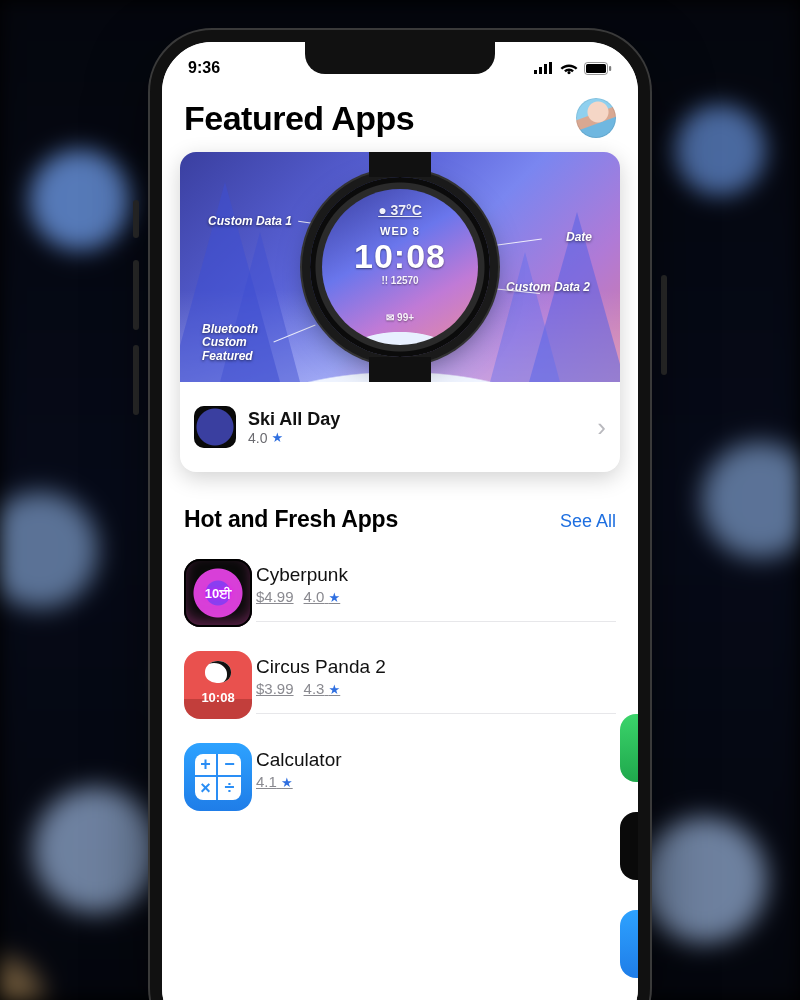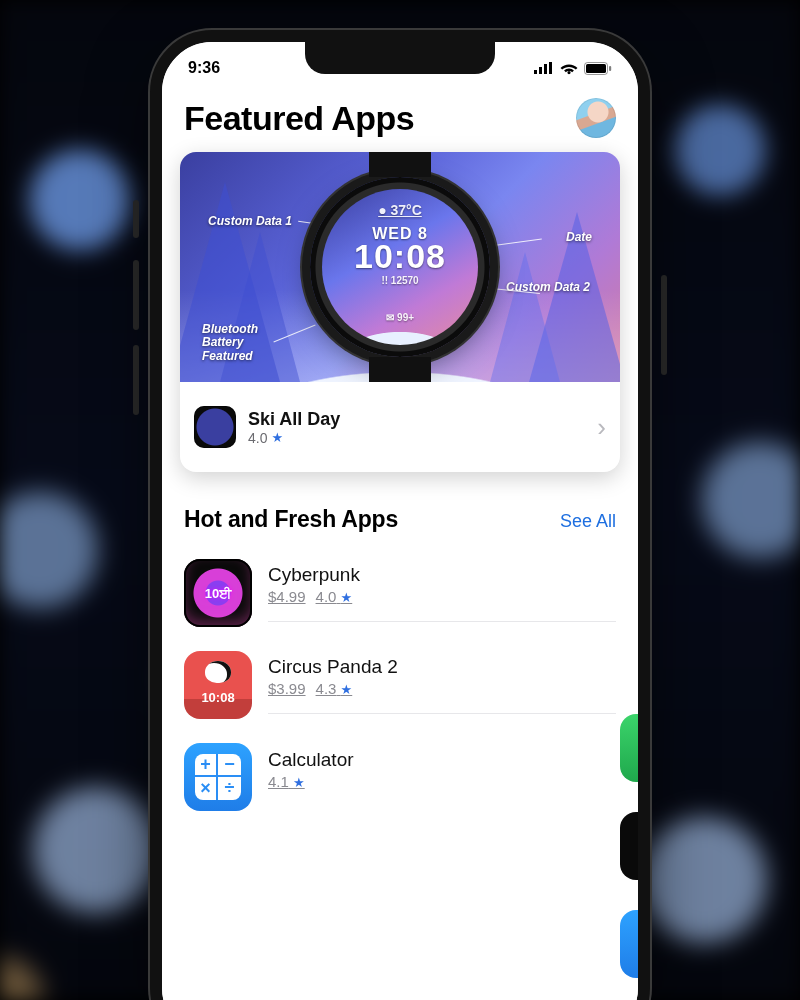--- a/index.html
+++ b/index.html
@@ -93,21 +93,21 @@
     background:
       radial-gradient(ellipse 100% 55% at 50% 115%, #e8f0ff 0 42%, transparent 43%),
       linear-gradient(150deg,#3a3fa0 0%, #6a76ec 40%, #c07ad6 70%, #e58aa0 100%);
   }
   .watch-strap { position:absolute; left:50%; transform:translateX(-50%); width:62px; background:#111; }
   .strap-top { top:-34px; height:34px; border-radius:8px 8px 0 0; }
   .strap-bot { bottom:-34px; height:34px; border-radius:0 0 8px 8px; }
 
   .watch-text { position:absolute; left:0; right:0; text-align:center; color:#fff; font-weight:600; text-shadow:0 1px 2px rgba(0,0,0,.5);}
   .wt-temp { top:13px; font-size:14px; opacity:.9;text-decoration:underline;}
-  .wt-day  { top:36px; font-size:16px; letter-spacing:1px;}
+  .wt-day  { top:36px; font-size:11px; letter-spacing:1px;}
   .wt-time { top:48px; font-size:34px; font-weight:800; letter-spacing:1px;}
   .wt-steps{ top:86px; font-size:10px; opacity:.9;}
   .wt-msgs { bottom:22px; font-size:10px; opacity:.9;}
 
   .callout { position:absolute; color:#fff; font-size:12px; font-style:italic; font-weight:600; text-shadow:0 1px 3px rgba(0,0,0,.6); }
   .co-c1 { left:28px; top:62px; }
   .co-date { right:28px; top:78px; }
   .co-c2 { right:30px; top:128px; }
   .co-bmb { left:22px; bottom:18px; line-height:1.15; }
 
@@ -128,21 +128,21 @@
   .card-rating { font-size:14px; color:#6b6b70; display:flex; align-items:center; gap:4px; }
   .star { color:#2f6fe0; font-size:13px; }
   .chev { color:#b9b9be; font-size:26px; font-weight:300; }
 
   
   .section { padding: 34px 22px 0; }
   .section-head { display:flex; align-items:baseline; justify-content:space-between; margin-bottom:14px;gap:20px; }
   .section-title { font-size:23px; font-weight:800; letter-spacing:-.2px; }
   .see-all { color:#1e6fe0; font-size:18px; }
 
-  .app-row { display:flex; align-items:center; gap:16px; padding:12px 0; }
+  .app-row { display:flex; align-items:center; gap:4px; padding:12px 0; }
   .app-row + .app-row { border-top:none; }
   .app-info { flex:1; border-bottom:1px solid #e7e7ea; padding-bottom:16px; }
   .app-row:last-child .app-info { border-bottom:none; }
   .app-icon { width:68px; height:68px; border-radius:16px; flex:0 0 auto; display:flex; align-items:center; justify-content:center; }
   .app-name { font-size:19px; font-weight:500; color:#111; margin-bottom:2px;}
   .app-sub  { font-size:15px; color:#8a8a90; display:flex; align-items:flex-end; gap:10px;text-decoration:underline; }
   .app-sub .star { font-size:13px; }
 
   .icon-cyberpunk {
     background: radial-gradient(circle at 50% 50%, #8a3ff0 0 12px, #d83fd8 13px 24px, #0a0a0a 25px);
@@ -232,21 +232,21 @@
         <div class="tree t4"></div>
 
         <div class="callout co-c1">Custom Data 1</div>
         <div class="callout-line cl-c1"></div>
         <div class="callout co-date">Date</div>
         <div class="callout-line cl-date"></div>
         <div class="callout co-c2">Custom Data 2</div>
         <div class="callout-line cl-c2"></div>
         <div class="callout co-bmb">
           <span>Bluetooth</span><br>
-          <span>Battery</span><br>
+          <span>Custom</span><br>
           <span>Featured</span>
         </div>
         <div class="callout-line cl-bmb"></div>
 
         <div class="watch">
           <div class="watch-strap strap-top"></div>
           <div class="watch-strap strap-bot"></div>
           <div class="watch-face">
             <div class="watch-text wt-temp">● 37°C</div>
             <div class="watch-text wt-day">WED 8</div>

